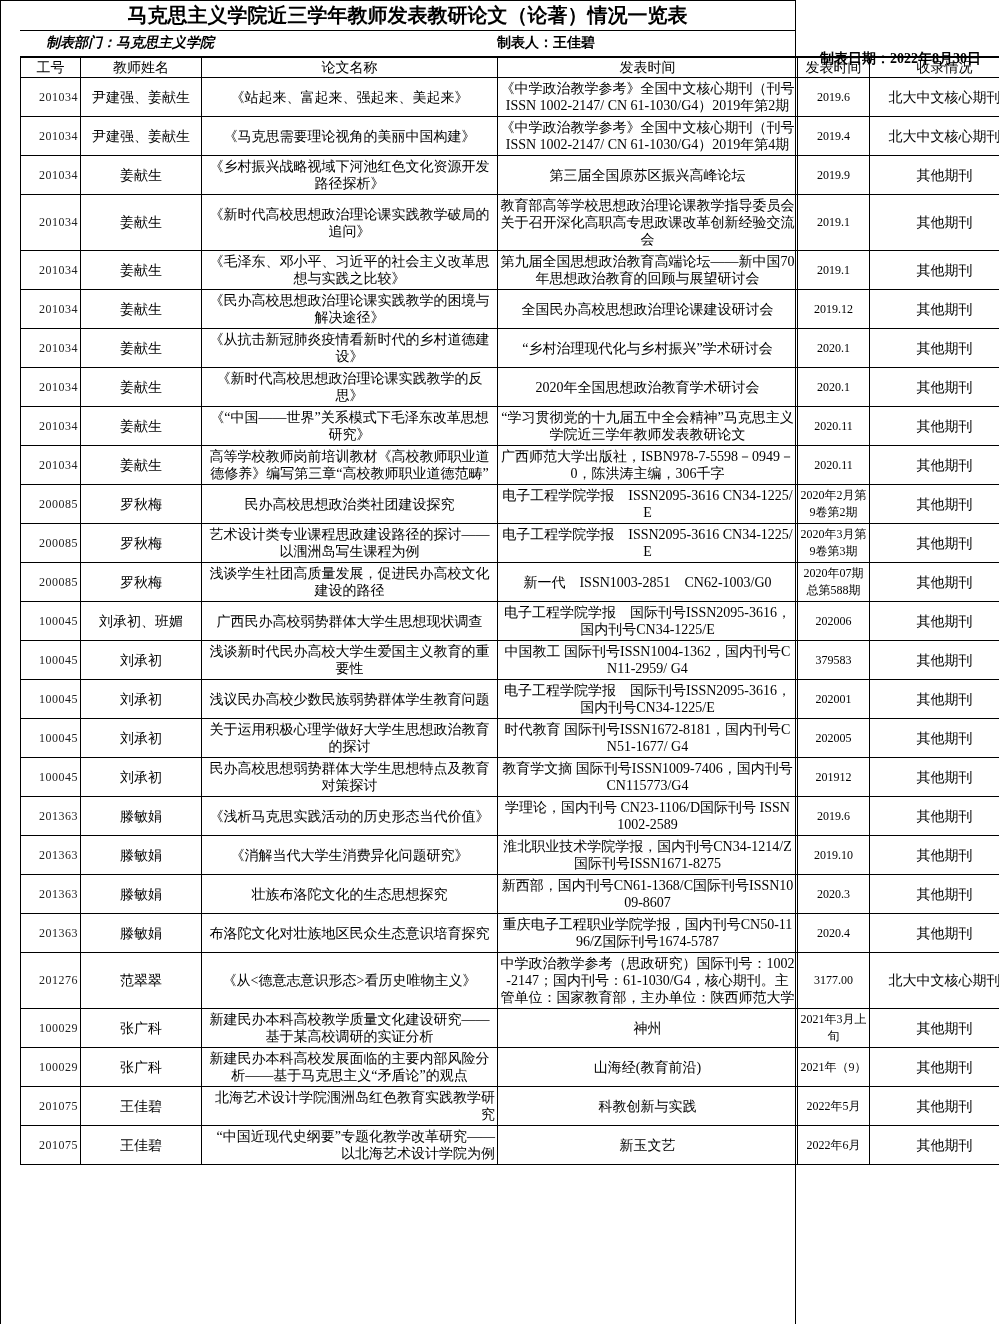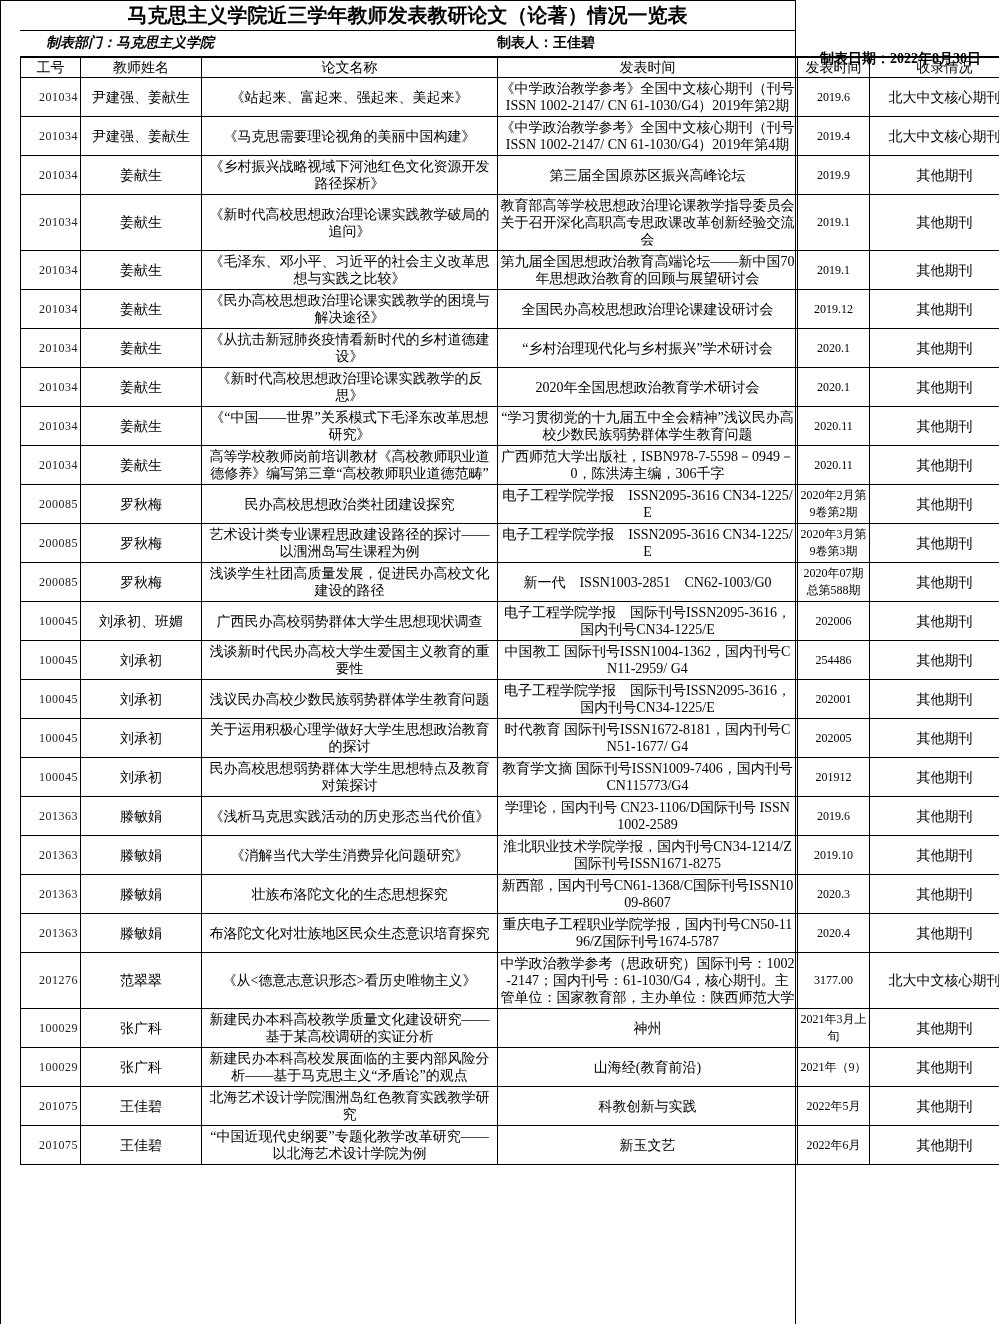--- a/index.html
+++ b/index.html
@@ -64,21 +64,21 @@
   tbody td{height:34px;}
   .col-id{width:60px;}
   .col-name{width:121px;}
   .col-paper{width:296px;}
   .col-journal{width:300px;}
   .col-date{width:72px;}
   .col-status{width:150px;}
   td.cell-id{font-size:12px;letter-spacing:0.5px;color:#222;text-align:right;}
   td.cell-date{font-size:12px;padding:2px 1px;margin-left:12px;}
   td.cell-paper{position:relative;}
-  td.paper-left{text-align:center;}
+  td.paper-left{text-align:right;}
   .red-tri{
     position:absolute;top:0;right:0;
     width:0;height:0;
     border-top:8px solid #FF0000;
     border-left:8px solid transparent;
   }
   .green-tri{
     position:absolute;top:0;left:0;
     width:0;height:0;
     border-top:7px solid #00B050;
@@ -179,21 +179,21 @@
           <td class="cell-name">姜献生</td>
           <td class="cell-paper">《新时代高校思想政治理论课实践教学的反思》</td>
           <td class="cell-journal">2020年全国思想政治教育学术研讨会</td>
           <td class="cell-date">2020.1</td>
           <td class="cell-status">其他期刊</td>
         </tr>
         <tr>
           <td class="cell-id">201034</td>
           <td class="cell-name">姜献生</td>
           <td class="cell-paper">《“中国——世界”关系模式下毛泽东改革思想研究》</td>
-          <td class="cell-journal">“学习贯彻党的十九届五中全会精神”浅议民办高校少数民族弱势群体学生教育问题</td>
+          <td class="cell-journal">“学习贯彻党的十九届五中全会精神”马克思主义学院近三学年教师发表教研论文</td>
           <td class="cell-date">2020.11</td>
           <td class="cell-status">其他期刊</td>
         </tr>
         <tr>
           <td class="cell-id">201034</td>
           <td class="cell-name">姜献生</td>
           <td class="cell-paper">高等学校教师岗前培训教材《高校教师职业道德修养》编写第三章“高校教师职业道德范畴”</td>
           <td class="cell-journal">广西师范大学出版社，ISBN978-7-5598－0949－0，陈洪涛主编，306千字</td>
           <td class="cell-date">2020.11</td>
           <td class="cell-status">其他期刊</td>
@@ -228,21 +228,21 @@
           <td class="cell-paper">广西民办高校弱势群体大学生思想现状调查</td>
           <td class="cell-journal">电子工程学院学报　国际刊号ISSN2095-3616，国内刊号CN34-1225/E</td>
           <td class="cell-date">202006</td>
           <td class="cell-status">其他期刊</td>
         </tr>
         <tr>
           <td class="cell-id">100045</td>
           <td class="cell-name">刘承初</td>
           <td class="cell-paper">浅谈新时代民办高校大学生爱国主义教育的重要性</td>
           <td class="cell-journal">中国教工 国际刊号ISSN1004-1362，国内刊号CN11-2959/ G4</td>
-          <td class="cell-date">254486</td>
+          <td class="cell-date">379583</td>
           <td class="cell-status">其他期刊</td>
         </tr>
         <tr>
           <td class="cell-id">100045</td>
           <td class="cell-name">刘承初</td>
           <td class="cell-paper">浅议民办高校少数民族弱势群体学生教育问题</td>
           <td class="cell-journal">电子工程学院学报　国际刊号ISSN2095-3616，国内刊号CN34-1225/E</td>
           <td class="cell-date">202001</td>
           <td class="cell-status">其他期刊</td>
         </tr>

